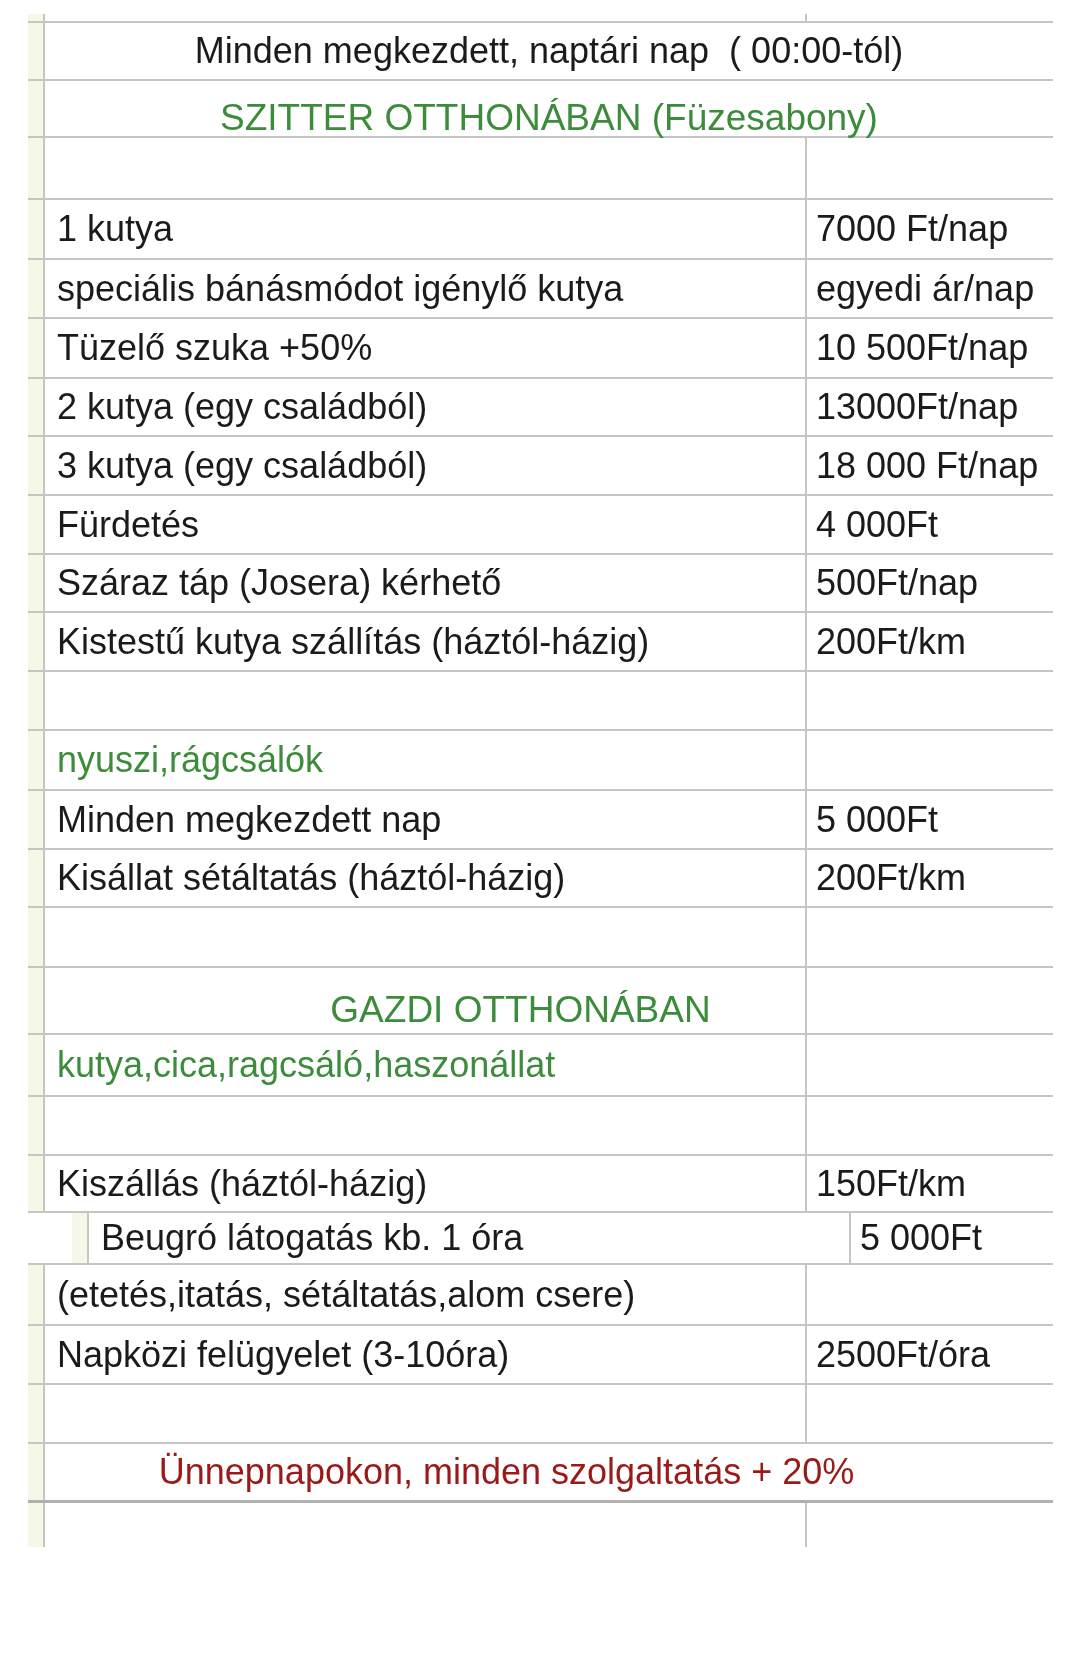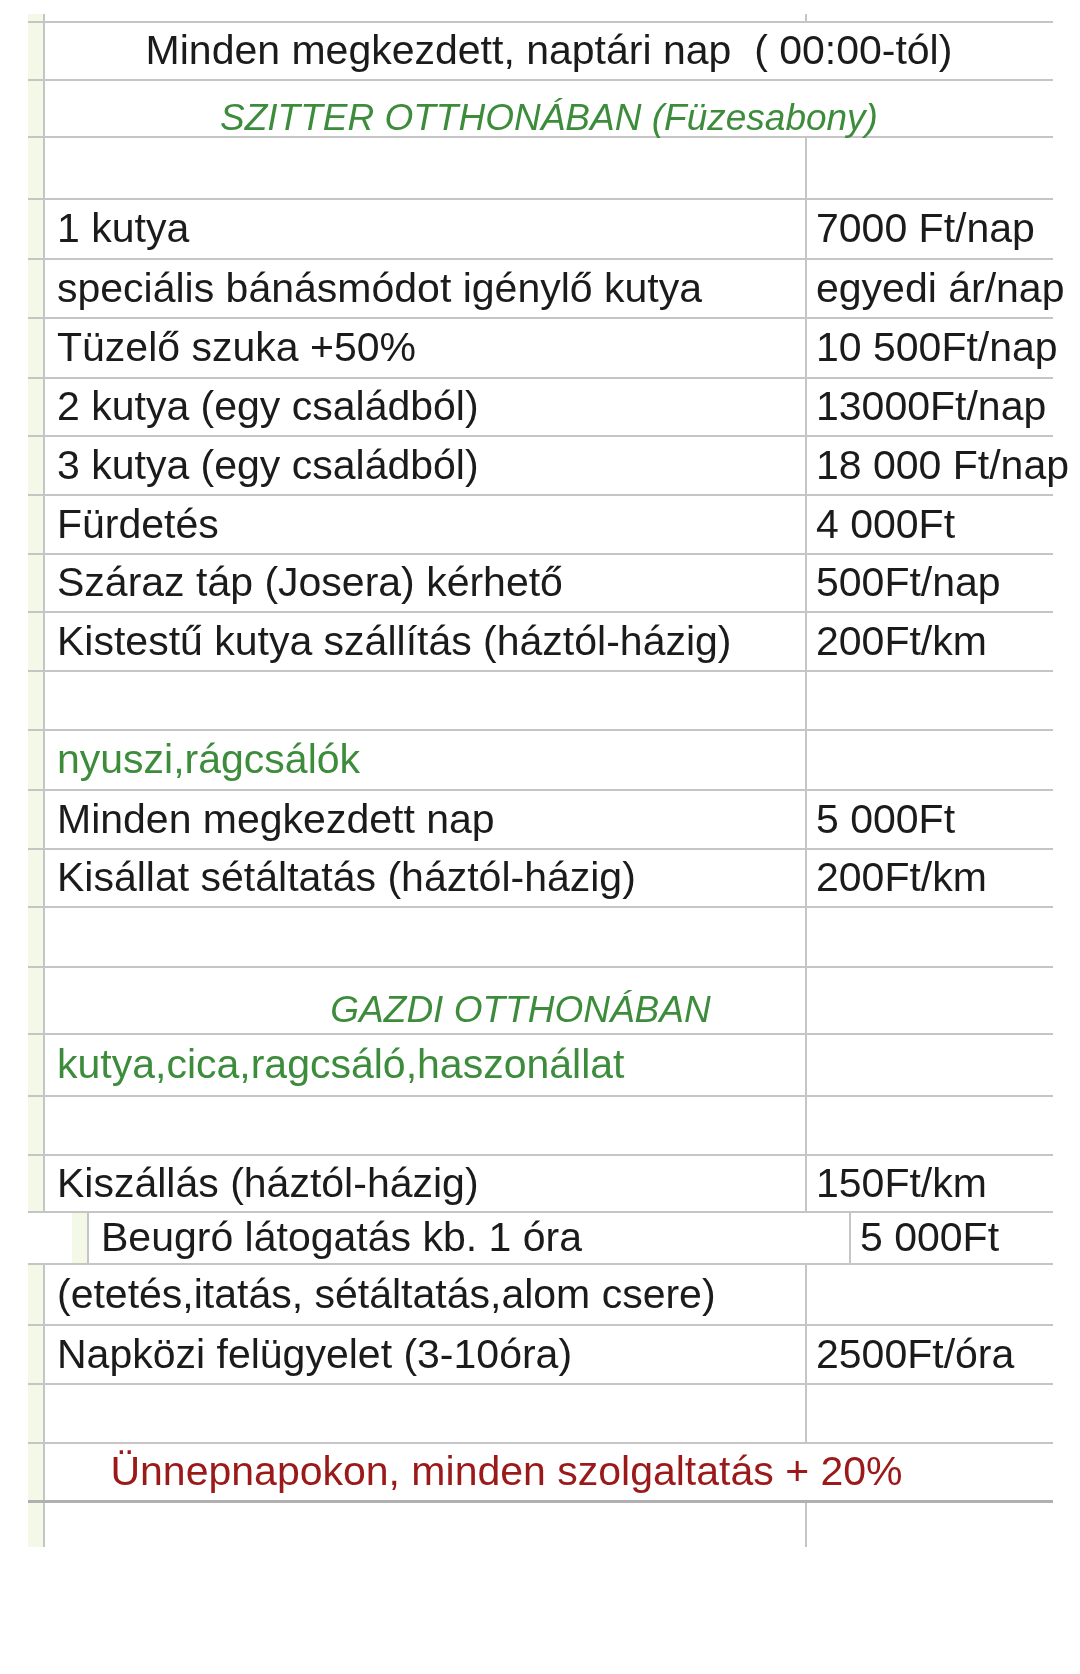--- a/index.html
+++ b/index.html
@@ -27,21 +27,21 @@
   .row.nob{border-bottom:none;}
   .strip{
     width:15px;
     flex:0 0 15px;
     background:var(--strip,#f4f8e6);
     border-right:2px solid var(--grid,#c5c5c5);
   }
   .cell{
     display:flex;
     align-items:center;
-    font-size:41px;
+    font-size:36px;
     line-height:1.1;
     white-space:pre;
     overflow:visible;
   }
   .c1{
     width:762px;
     flex:0 0 762px;
     border-right:2px solid var(--grid,#c5c5c5);
     padding-left:12px;
     box-sizing:border-box;
@@ -50,21 +50,20 @@
     flex:1 1 auto;
     padding-left:9px;
   }
   .mergedcell{
     flex:1 1 auto;
     justify-content:center;
   }
   .s-green-left{color:var(--green,#3c8c3c);}
   .s-green-italic-center{
     color:var(--green,#3c8c3c);
-    font-style:italic;
     justify-content:center;
     font-size:37px;
     margin-top:20px;
   }
   .s-red-center{
     color:var(--red,#9b1919);
     justify-content:center;
     padding-right:85px;
   }
   .overlay-label{

